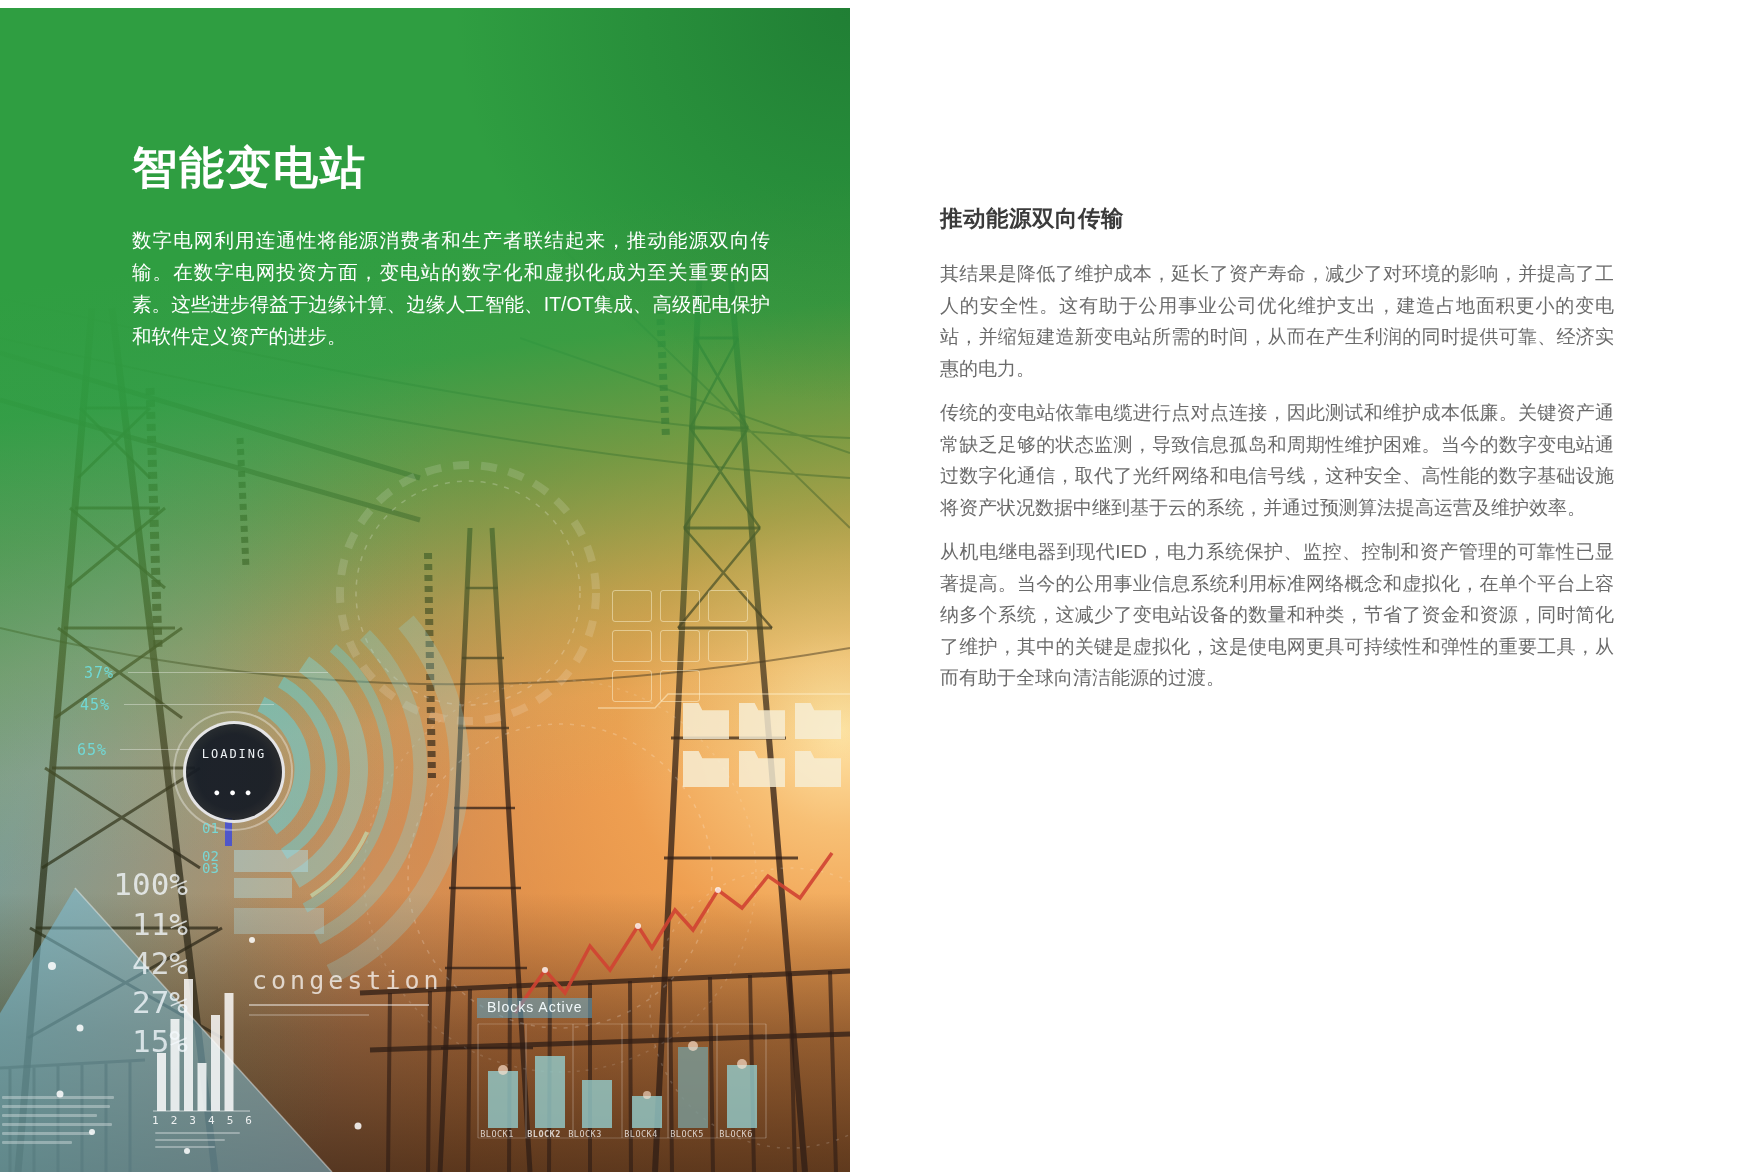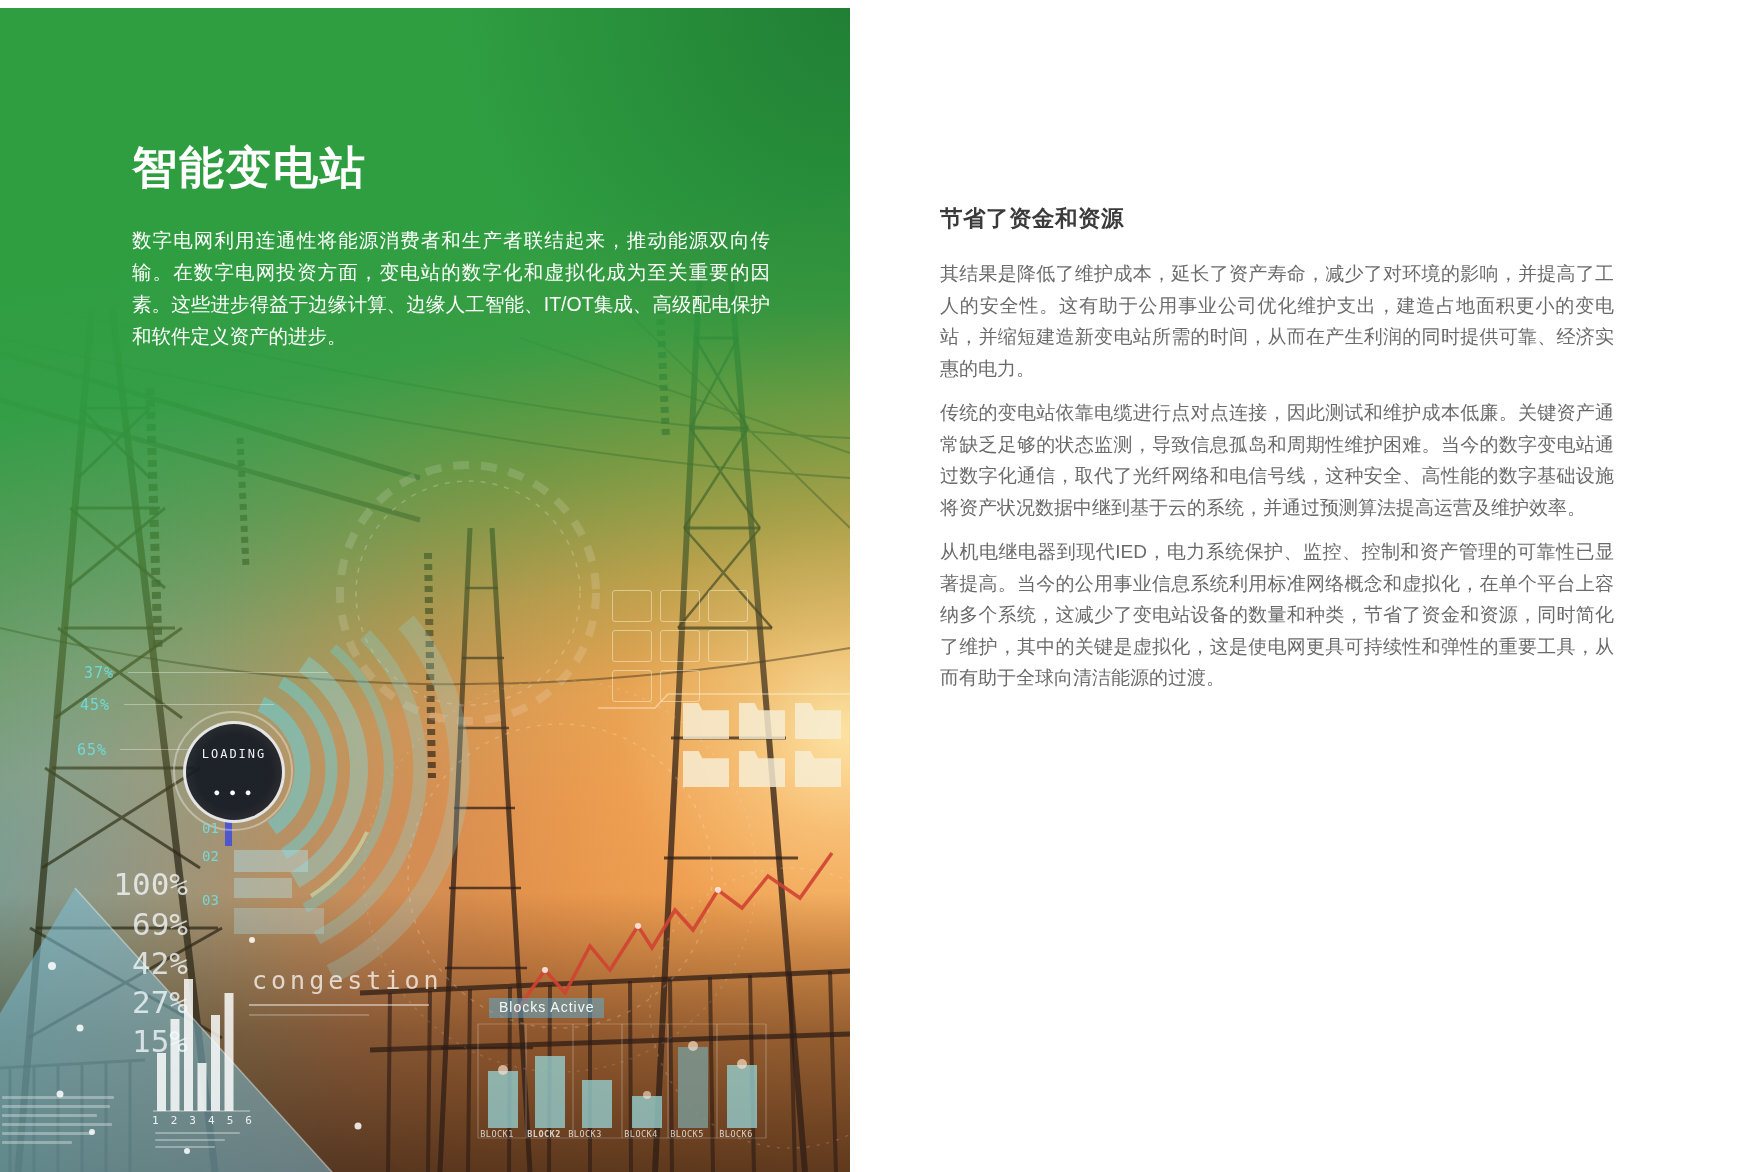--- a/index.html
+++ b/index.html
@@ -34,21 +34,21 @@
   .gauge-outer{position:absolute;left:173px;top:703px;width:116px;height:116px;border:2px solid rgba(255,255,255,.35);border-radius:50%;}
   .gauge{position:absolute;left:183px;top:713px;width:96px;height:96px;border-radius:50%;
          border:3px solid rgba(255,255,255,.88);
          background:radial-gradient(circle, rgba(21,27,37,.94) 55%, rgba(21,27,37,.72) 100%);
          display:flex;flex-direction:column;align-items:center;justify-content:center;gap:23px;}
   .gauge-label{font-family:"DejaVu Sans Mono",monospace;font-size:12px;color:#eef2f5;letter-spacing:2px;}
   .gauge-dots{color:#ffffff;font-size:11px;letter-spacing:3px;margin-top:2px;}
   .hist-numbers{position:absolute;left:152px;top:1106px;width:100px;display:flex;justify-content:space-between;
                 font-family:"DejaVu Sans Mono",monospace;font-size:11px;color:rgba(255,255,255,.88);}
   .chip{position:absolute;left:477px;top:990px;background:rgba(96,170,202,.55);color:#f2f9fb;
-        font-size:14px;letter-spacing:1px;padding:1px 10px 3px;margin-left:12px;}
+        font-size:14px;letter-spacing:1px;padding:1px 10px 3px;}
   .block-label{position:absolute;top:1121px;width:36px;text-align:center;font-size:8.5px;
                color:rgba(255,255,255,.75);letter-spacing:.5px;font-family:"DejaVu Sans Mono",monospace;}
   .fineprint{position:absolute;background:rgba(255,255,255,.32);height:3px;border-radius:1px;}
   .tile{position:absolute;border:1.5px solid rgba(255,250,225,.45);border-radius:3px;width:38px;height:30px;}
   .tile-filled{position:absolute;width:46px;height:36px;background:rgba(247,238,214,.82);
                clip-path:polygon(0 0,34% 0,42% 20%,100% 20%,100% 100%,0 100%);}
 
   
   .article{position:absolute;left:940px;top:203px;width:674px;}
   .article h2{margin:0 0 24px 0;font-size:22.5px;font-weight:700;color:#3a3a3a;letter-spacing:.5px;}
@@ -172,24 +172,24 @@
     <div class="hud-line" style="left:120px;top:741px;width:120px;"></div>
 
     <div class="gauge-outer"></div>
     <div class="gauge">
       <div class="gauge-label">LOADING</div>
       <div class="gauge-dots">● ● ●</div>
     </div>
 
     <div class="hud-text chan" style="left:202px;top:812px;">01</div>
     <div class="hud-text chan" style="left:202px;top:840px;">02</div>
-    <div class="hud-text chan" style="left:202px;top:884px;">03</div>
+    <div class="hud-text chan" style="left:202px;top:852px;">03</div>
 
     <div class="pct-big" style="top:858px;">100%</div>
-    <div class="pct-big" style="top:898px;">69%</div>
+    <div class="pct-big" style="top:898px;">11%</div>
     <div class="pct-big" style="top:937px;">42%</div>
     <div class="pct-big" style="top:976px;">27%</div>
     <div class="pct-big" style="top:1015px;">15%</div>
 
     <div class="hud-text congestion" style="left:252px;top:958px;">congestion</div>
     <div class="hud-line" style="left:249px;top:996px;width:180px;height:2px;background:rgba(255,255,255,.45);"></div>
     <div class="hud-line" style="left:249px;top:1006px;width:120px;height:2px;background:rgba(255,255,255,.22);"></div>
 
     <div class="hist-numbers">
       <span>1</span>
@@ -232,19 +232,19 @@
     <div class="tile-filled" style="left:795px;top:695px;"></div>
     <div class="tile-filled" style="left:683px;top:743px;"></div>
     <div class="tile-filled" style="left:739px;top:743px;"></div>
     <div class="tile-filled" style="left:795px;top:743px;"></div>
 
     <h1 class="panel-title">智能变电站</h1>
     <p class="panel-intro">数字电网利用连通性将能源消费者和生产者联结起来，推动能源双向传输。在数字电网投资方面，变电站的数字化和虚拟化成为至关重要的因素。这些进步得益于边缘计算、边缘人工智能、IT/OT集成、高级配电保护和软件定义资产的进步。</p>
   </div>
 
   <div class="article">
-    <h2>节省了资金和资源</h2>
+    <h2>推动能源双向传输</h2>
     <p>其结果是降低了维护成本，延长了资产寿命，减少了对环境的影响，并提高了工人的安全性。这有助于公用事业公司优化维护支出，建造占地面积更小的变电站，并缩短建造新变电站所需的时间，从而在产生利润的同时提供可靠、经济实惠的电力。</p>
     <p>传统的变电站依靠电缆进行点对点连接，因此测试和维护成本低廉。关键资产通常缺乏足够的状态监测，导致信息孤岛和周期性维护困难。当今的数字变电站通过数字化通信，取代了光纤网络和电信号线，这种安全、高性能的数字基础设施将资产状况数据中继到基于云的系统，并通过预测算法提高运营及维护效率。</p>
     <p>从机电继电器到现代IED，电力系统保护、监控、控制和资产管理的可靠性已显著提高。当今的公用事业信息系统利用标准网络概念和虚拟化，在单个平台上容纳多个系统，这减少了变电站设备的数量和种类，节省了资金和资源，同时简化了维护，其中的关键是虚拟化，这是使电网更具可持续性和弹性的重要工具，从而有助于全球向清洁能源的过渡。</p>
   </div>
 
 </div>
 
 </body></html>

